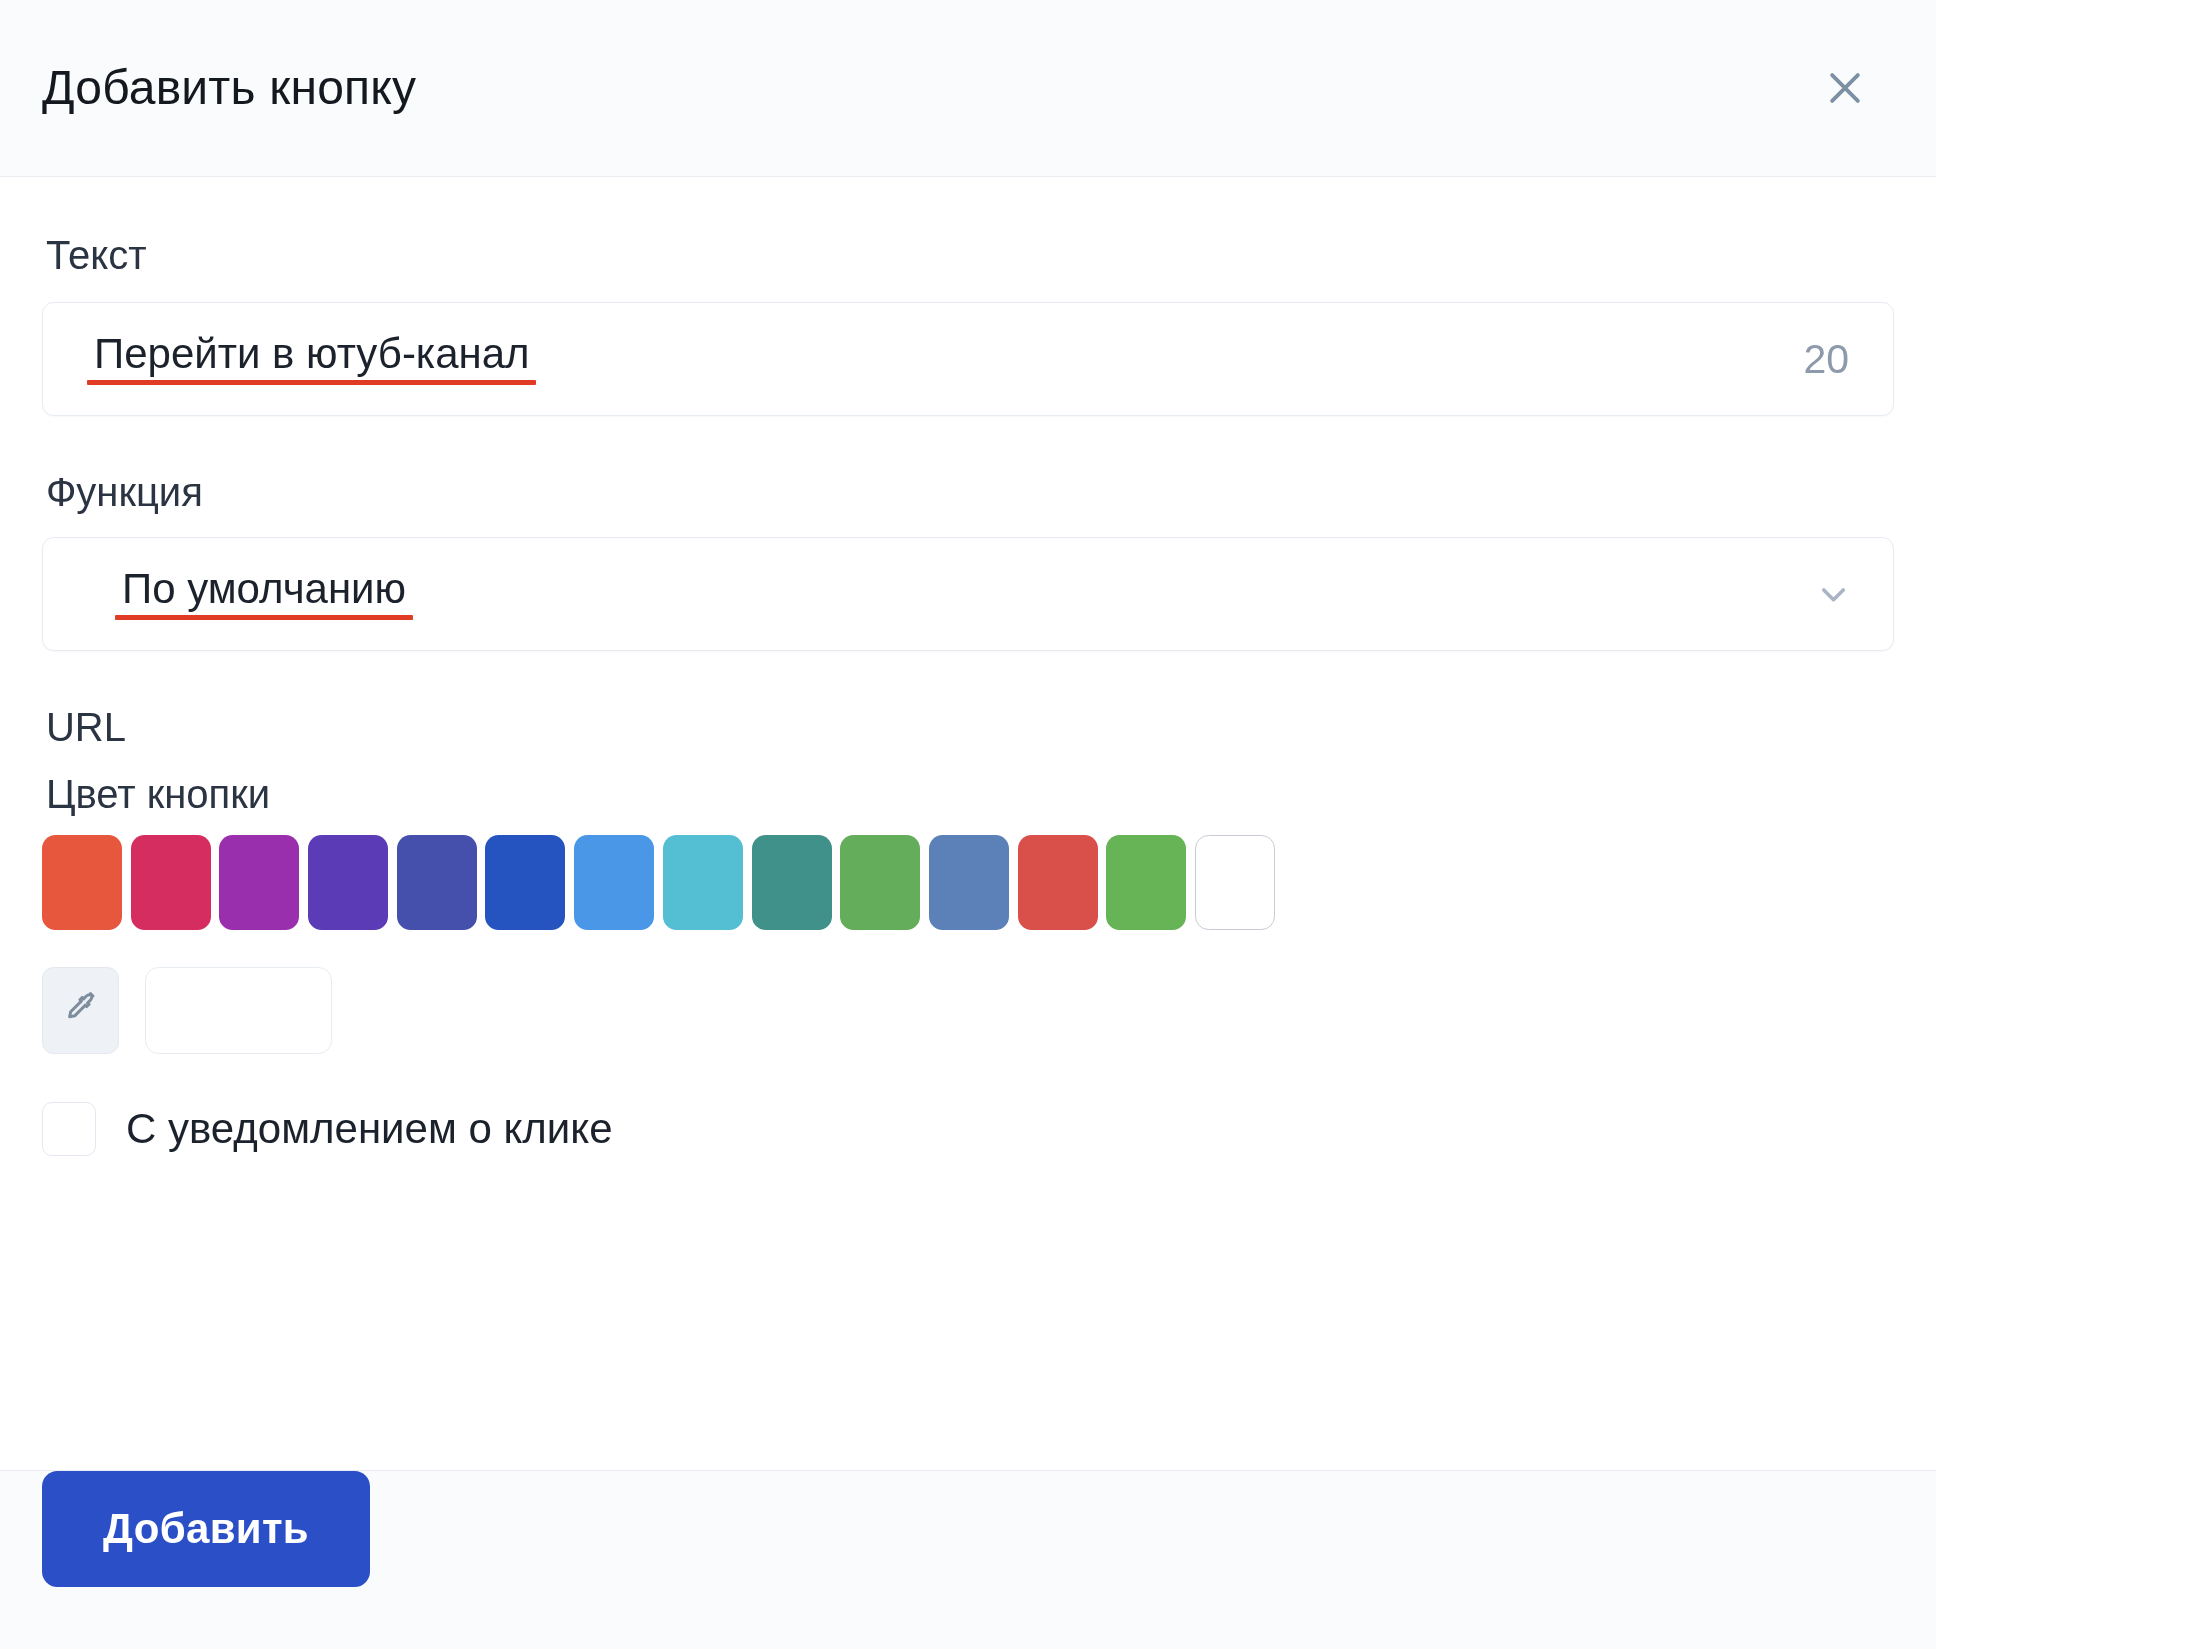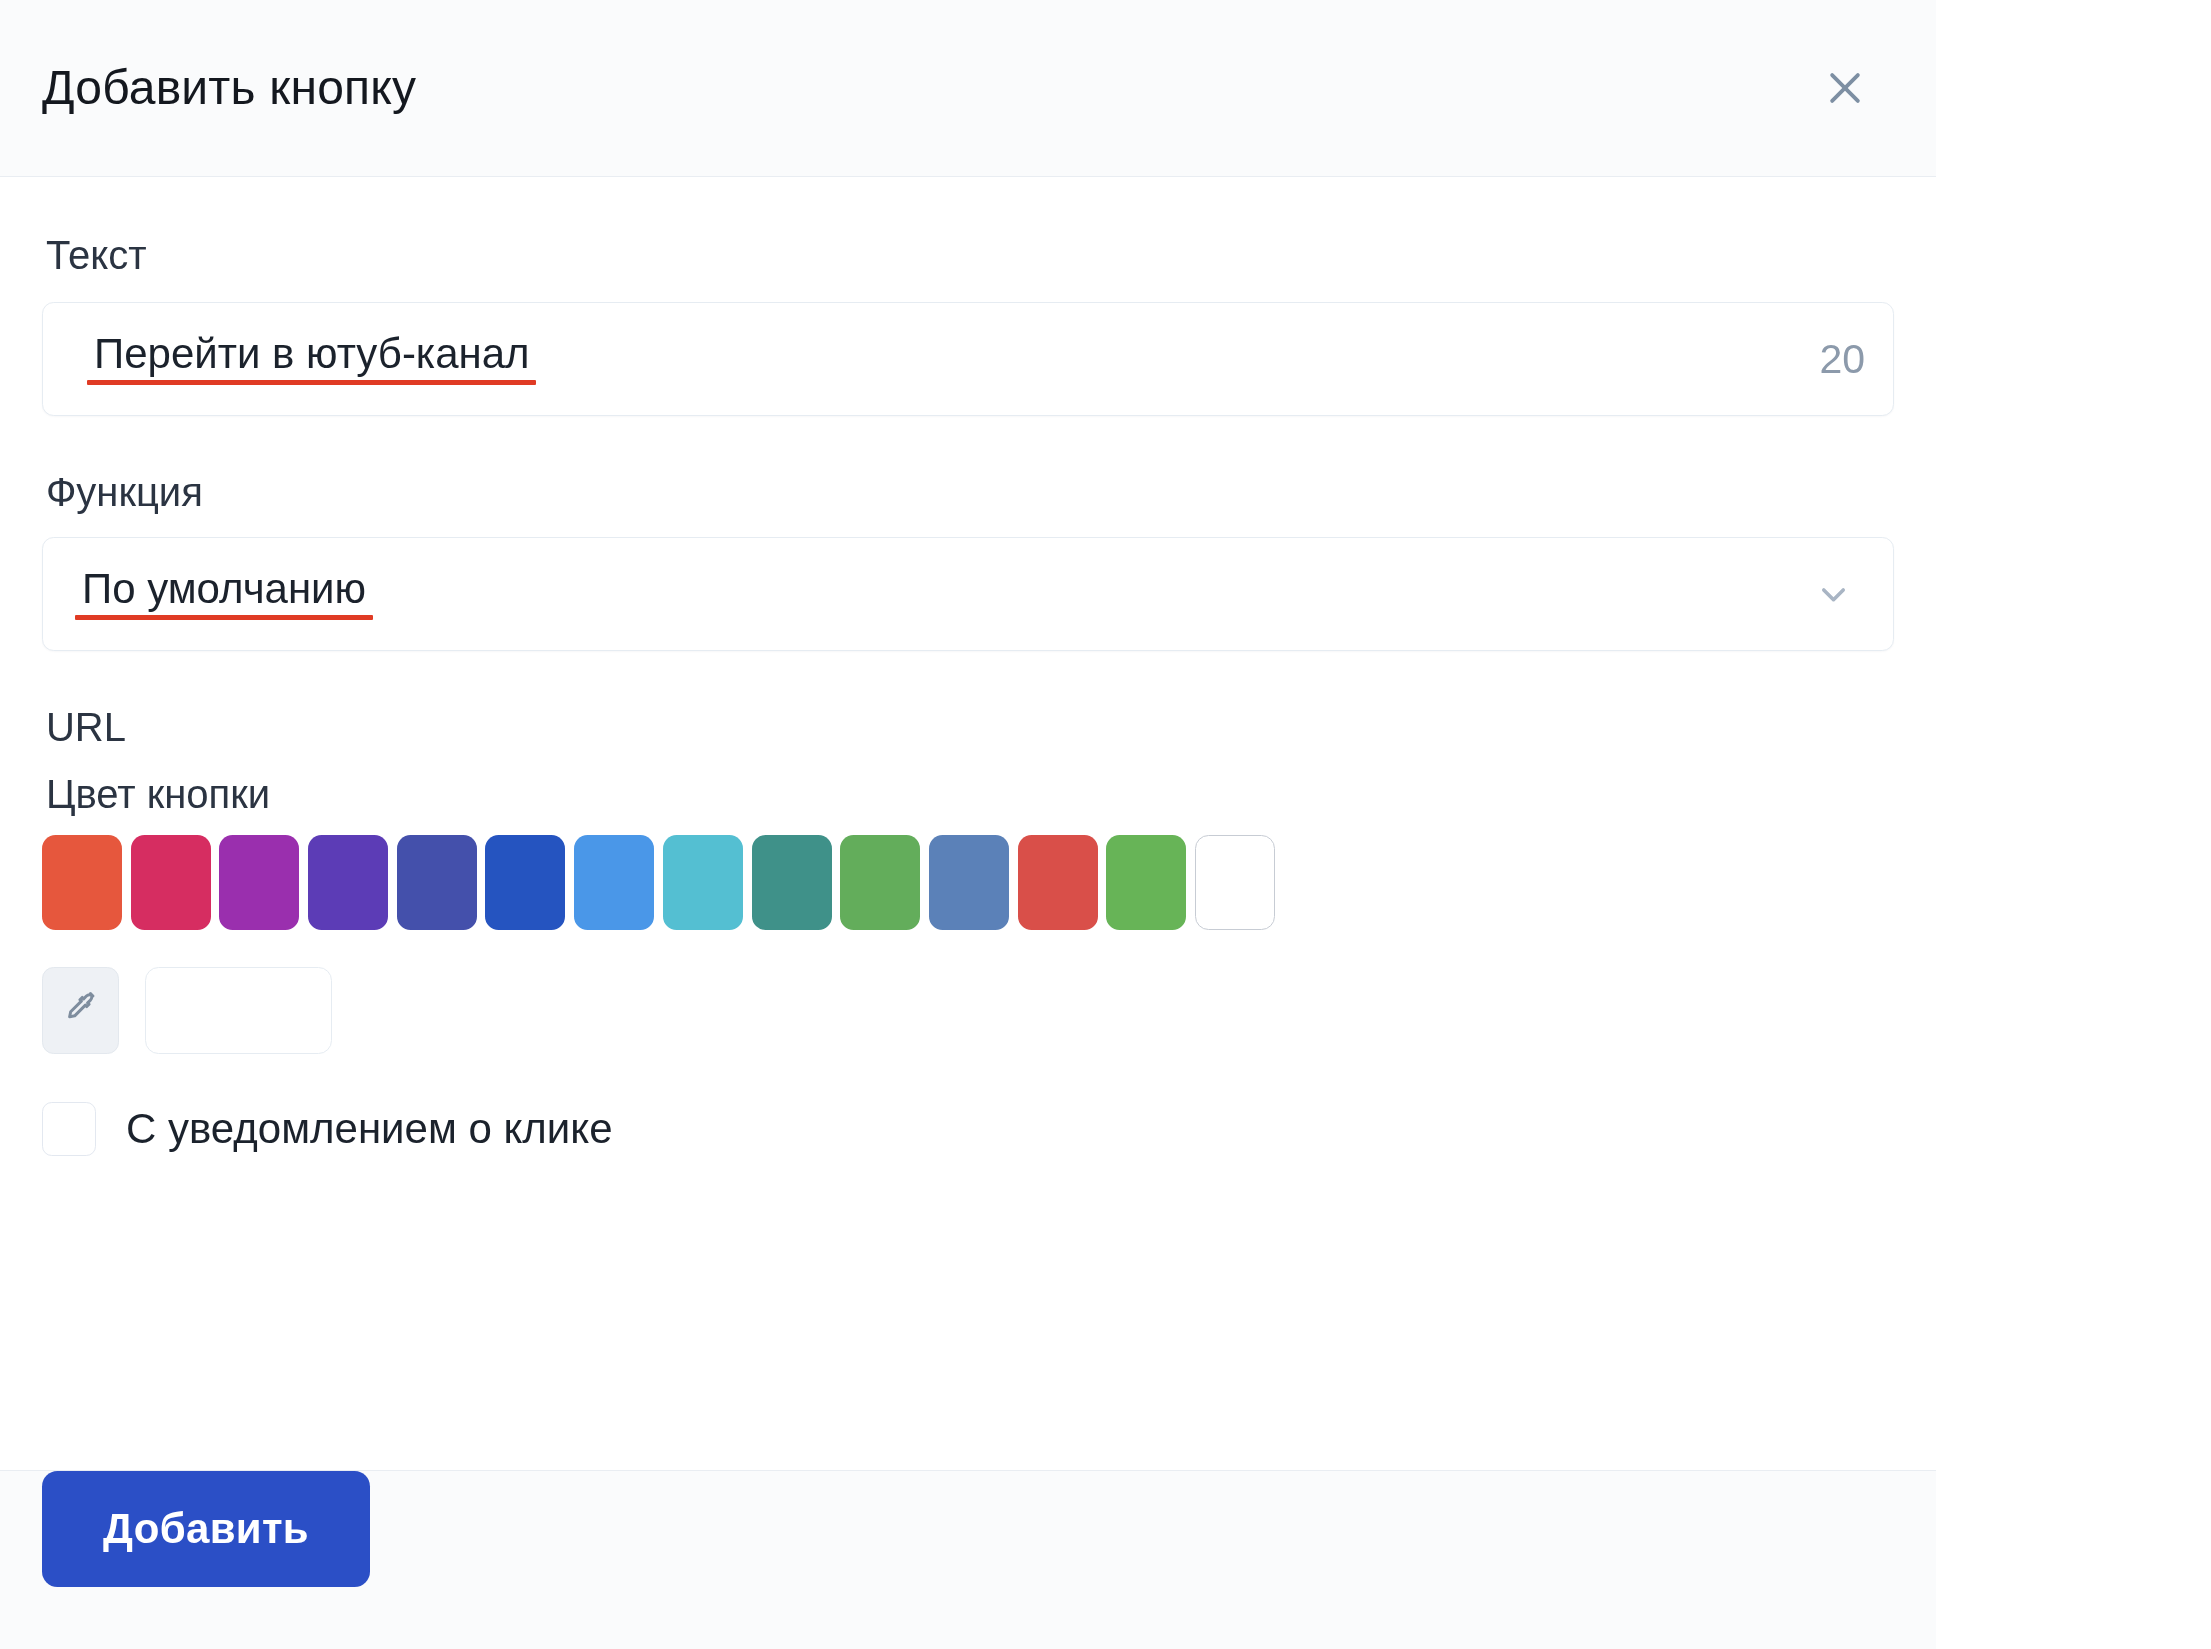--- a/index.html
+++ b/index.html
@@ -113,21 +113,21 @@
     left: -6.8px;
     right: -6.8px;
     bottom: 0;
     height: 4.8px;
     background: #e03b24;
     border-radius: 1px;
   }
 
   .char-counter {
     position: absolute;
-    right: 28px;
+    right: 44px;
     top: 50%;
     transform: translateY(-50%);
     font-size: 41px;
     color: #8c9aab;
     line-height: 1;
   }
 
   .chevron {
     position: absolute;
     right: 39px;
@@ -135,21 +135,21 @@
     transform: translateY(-50%);
     width: 41px;
     height: 41px;
     display: flex;
     align-items: center;
     justify-content: center;
   }
 
   
   .input-text   { margin-top: 27px; padding-left: 12px; }
-  .input-func   { margin-top: 25px; }
+  .input-func   { margin-top: 25px; padding-left: 40px; }
   .input-url    { margin-top: 25px; }
 
   
   .swatch-row {
     margin-top: 21px;
     display: flex;
     gap: 8.7px;
   }
   .swatch {
     width: 80px;

